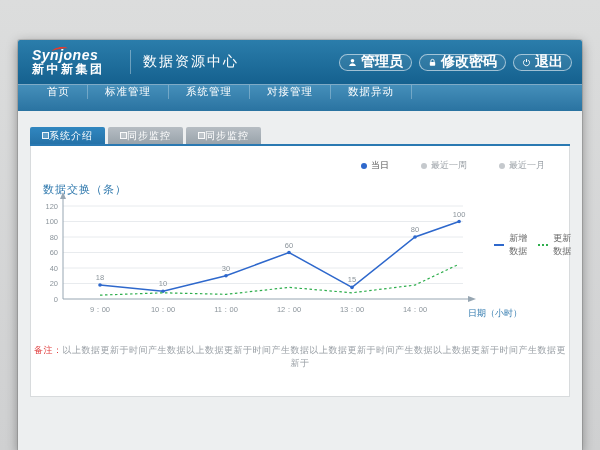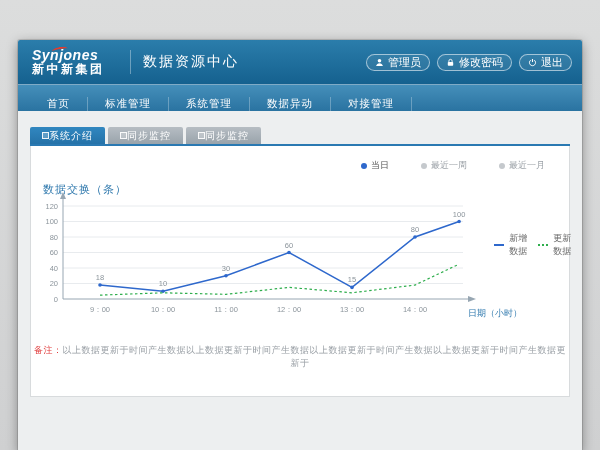--- a/index.html
+++ b/index.html
@@ -25,30 +25,30 @@
   .logo-swoosh {
     position:absolute; top:-1px; left:24px; width:16px; height:6px;
     border-top:2px solid #e23c2e; border-radius:50%; transform:rotate(-10deg);
   }
   .logo-en { font-style:italic; font-weight:bold; font-size:14px; color:#fff; letter-spacing:.5px; }
   .logo-cn { font-size:12px; font-weight:bold; letter-spacing:2.5px; color:#fff; }
   .hdr-divider { width:1px; height:24px; background:rgba(255,255,255,.35); margin:0 12px 0 4px; }
   .app-title { font-size:14px; color:#fff; letter-spacing:2px; }
   .hdr-actions { margin-left:auto; display:flex; gap:7px; align-items:center; }
   .hbtn {
-    display:inline-flex; align-items:center; gap:4px; font-size:11px; color:#fff;
+    display:inline-flex; align-items:center; gap:4px; font-size:14px; color:#fff;
     background:rgba(255,255,255,.08); border:1px solid rgba(255,255,255,.55);
-    border-radius:9px; padding:0 8px; height:17px; cursor:pointer; font-family:inherit;
+    border-radius:9px; padding:0 8px; height:17px; cursor:pointer; font-family:inherit;font-weight:bold;
   }
   .hbtn svg { display:block; }
   
   .nav {
     height:27px; background:linear-gradient(#458fba,#2a73a1);
     border-top:1px solid rgba(255,255,255,.4);
-    display:flex; align-items:flex-end; padding-left:12px;
+    display:flex; align-items:flex-start; padding-left:12px;
   }
   .nav-item {
     display:flex; align-items:center; padding:0 17px; font-size:10.5px; color:#fff;
     border-right:1px solid rgba(255,255,255,.28); cursor:pointer; letter-spacing:1px;
   }
   
   .content { position:relative; height:299px; }
   .tabs { position:absolute; left:12px; top:16px; display:flex; gap:3px; }
   .tab {
     height:17px; display:flex; align-items:center; padding:0 12px;
@@ -119,22 +119,22 @@
           </span>
           <span>退出</span>
         </button>
       </div>
     </header>
 
     <nav class="nav" id="nav">
         <div class="nav-item">首页</div>
         <div class="nav-item">标准管理</div>
         <div class="nav-item">系统管理</div>
+        <div class="nav-item">对接管理</div>
         <div class="nav-item">数据异动</div>
-        <div class="nav-item">对接管理</div>
       </nav>
 
     <div class="content">
       <div class="tabs" id="tabs">
           <div class="tab active">
             <span class="tab-ico"></span>
             <span>系统介绍</span>
           </div>
           <div class="tab">
             <span class="tab-ico"></span>

